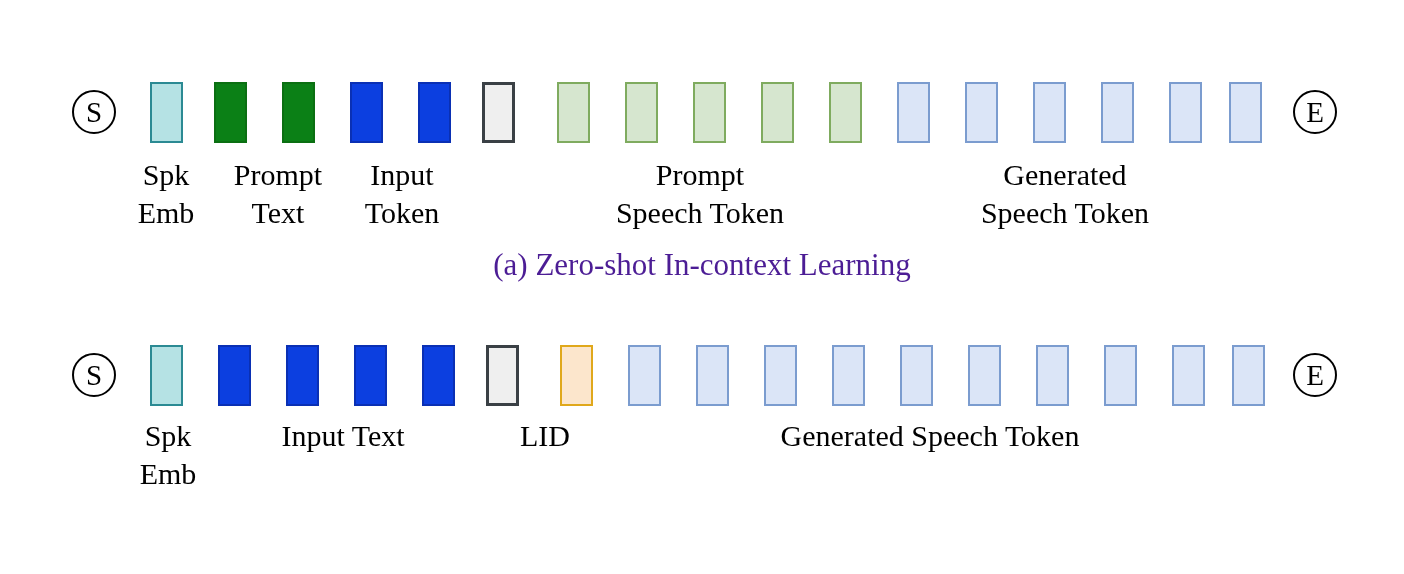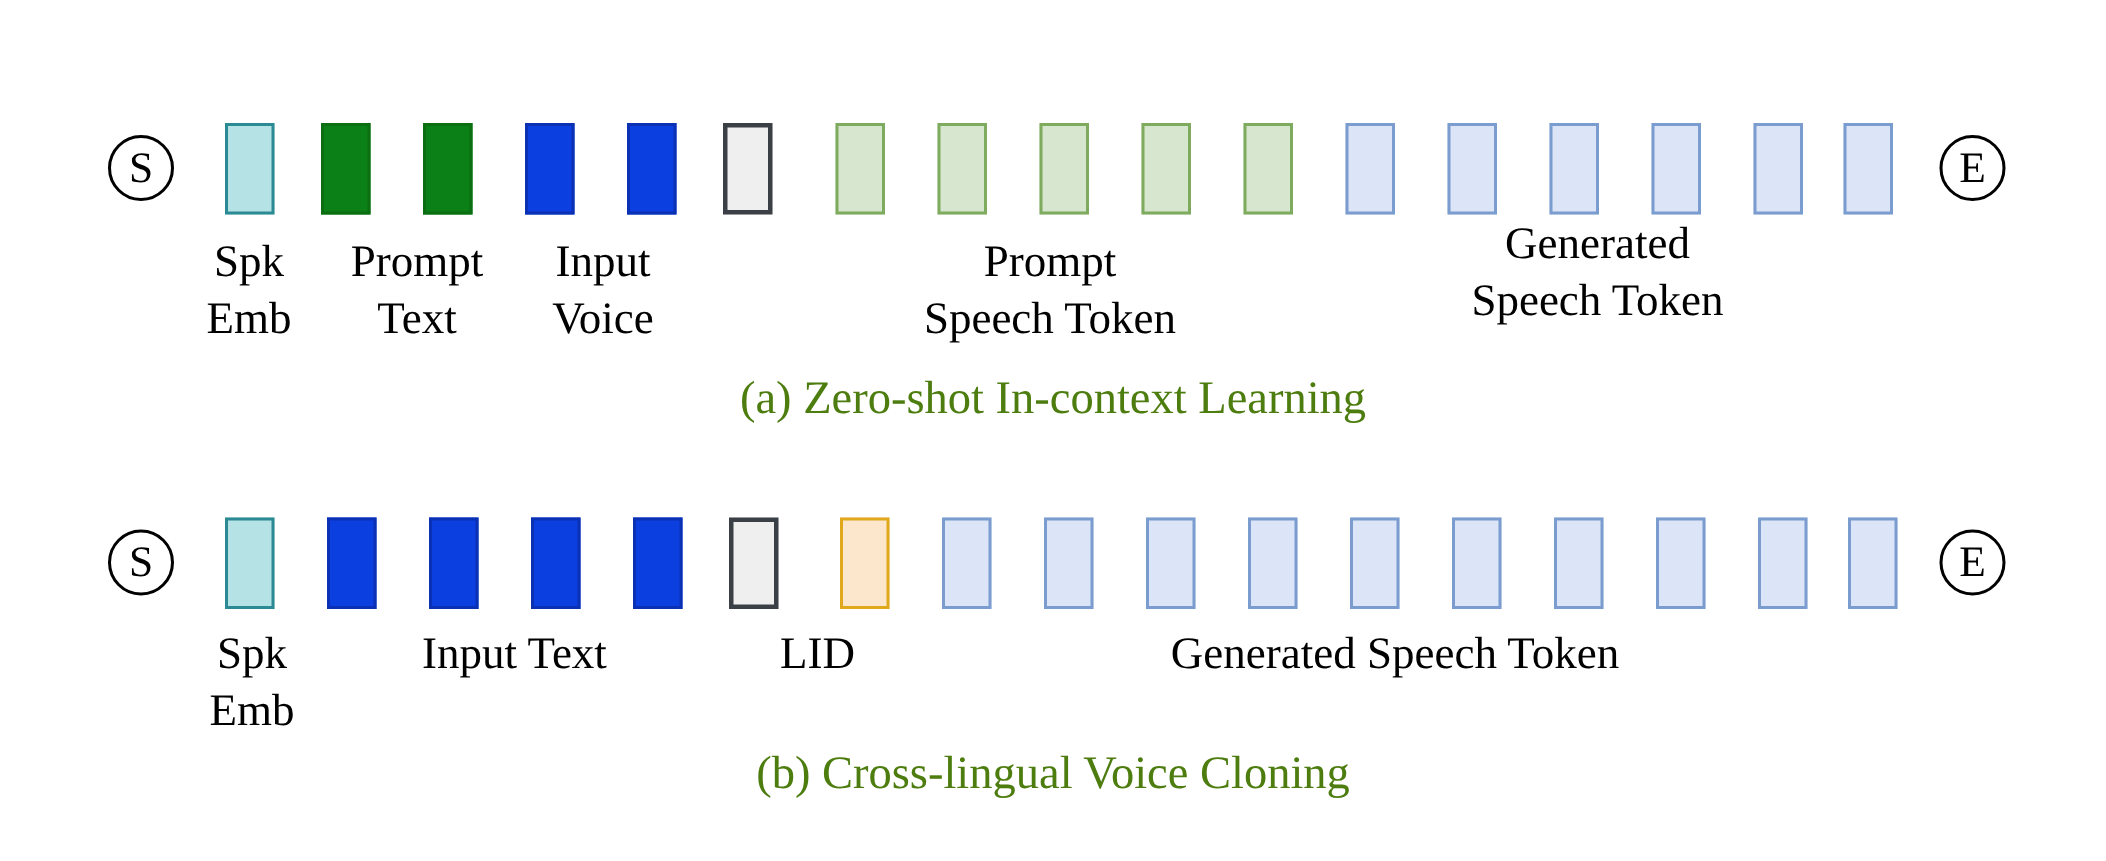--- a/index.html
+++ b/index.html
@@ -78,21 +78,21 @@
     white-space: pre-line;
   }
 
   
   .subcaption {
     position: absolute;
     width: 1404px;
     left: 0;
     text-align: center;
     font-size: 31px;
-    color: #4d7c0f;
+    color: #4c1d95;
     font-family: Liberation Serif, serif;
   }
 </style>
 </head>
 <body>
 
 <div id="page">
 
   <div class="panel" id="panel-a">
 
@@ -119,24 +119,24 @@
         <div class="block blk-genspch" style="left: 1169px;"></div>
         <div class="block blk-genspch" style="left: 1229px;"></div>
       </div>
 
     <div id="labels-a">
         <div class="grouplabel" style="left: 106px; width: 120px; top: 96px;">Spk
 Emb</div>
         <div class="grouplabel" style="left: 188px; width: 180px; top: 96px;">Prompt
 Text</div>
         <div class="grouplabel" style="left: 322px; width: 160px; top: 96px;">Input
-Voice</div>
+Token</div>
         <div class="grouplabel" style="left: 555px; width: 290px; top: 96px;">Prompt
 Speech Token</div>
-        <div class="grouplabel" style="left: 920px; width: 290px; top: 84px;">Generated
+        <div class="grouplabel" style="left: 920px; width: 290px; top: 96px;">Generated
 Speech Token</div>
       </div>
 
     <div class="subcaption" style="top:187px;">(a) Zero-shot In-context Learning</div>
   </div>
 
   <div class="panel" id="panel-b">
 
     <div class="terminal terminal-start" style="top:28px;">S</div>
 
@@ -163,16 +163,15 @@
       </div>
 
     <div id="labels-b">
         <div class="grouplabel" style="left: 108px; width: 120px; top: 92px;">Spk
 Emb</div>
         <div class="grouplabel" style="left: 228px; width: 230px; top: 92px;">Input Text</div>
         <div class="grouplabel" style="left: 480px; width: 130px; top: 92px;">LID</div>
         <div class="grouplabel" style="left: 650px; width: 560px; top: 92px;">Generated Speech Token</div>
       </div>
 
-    <div class="subcaption" style="top:172px;">(b) Cross-lingual Voice Cloning</div>
   </div>
 
 </div>
 
 </body></html>

